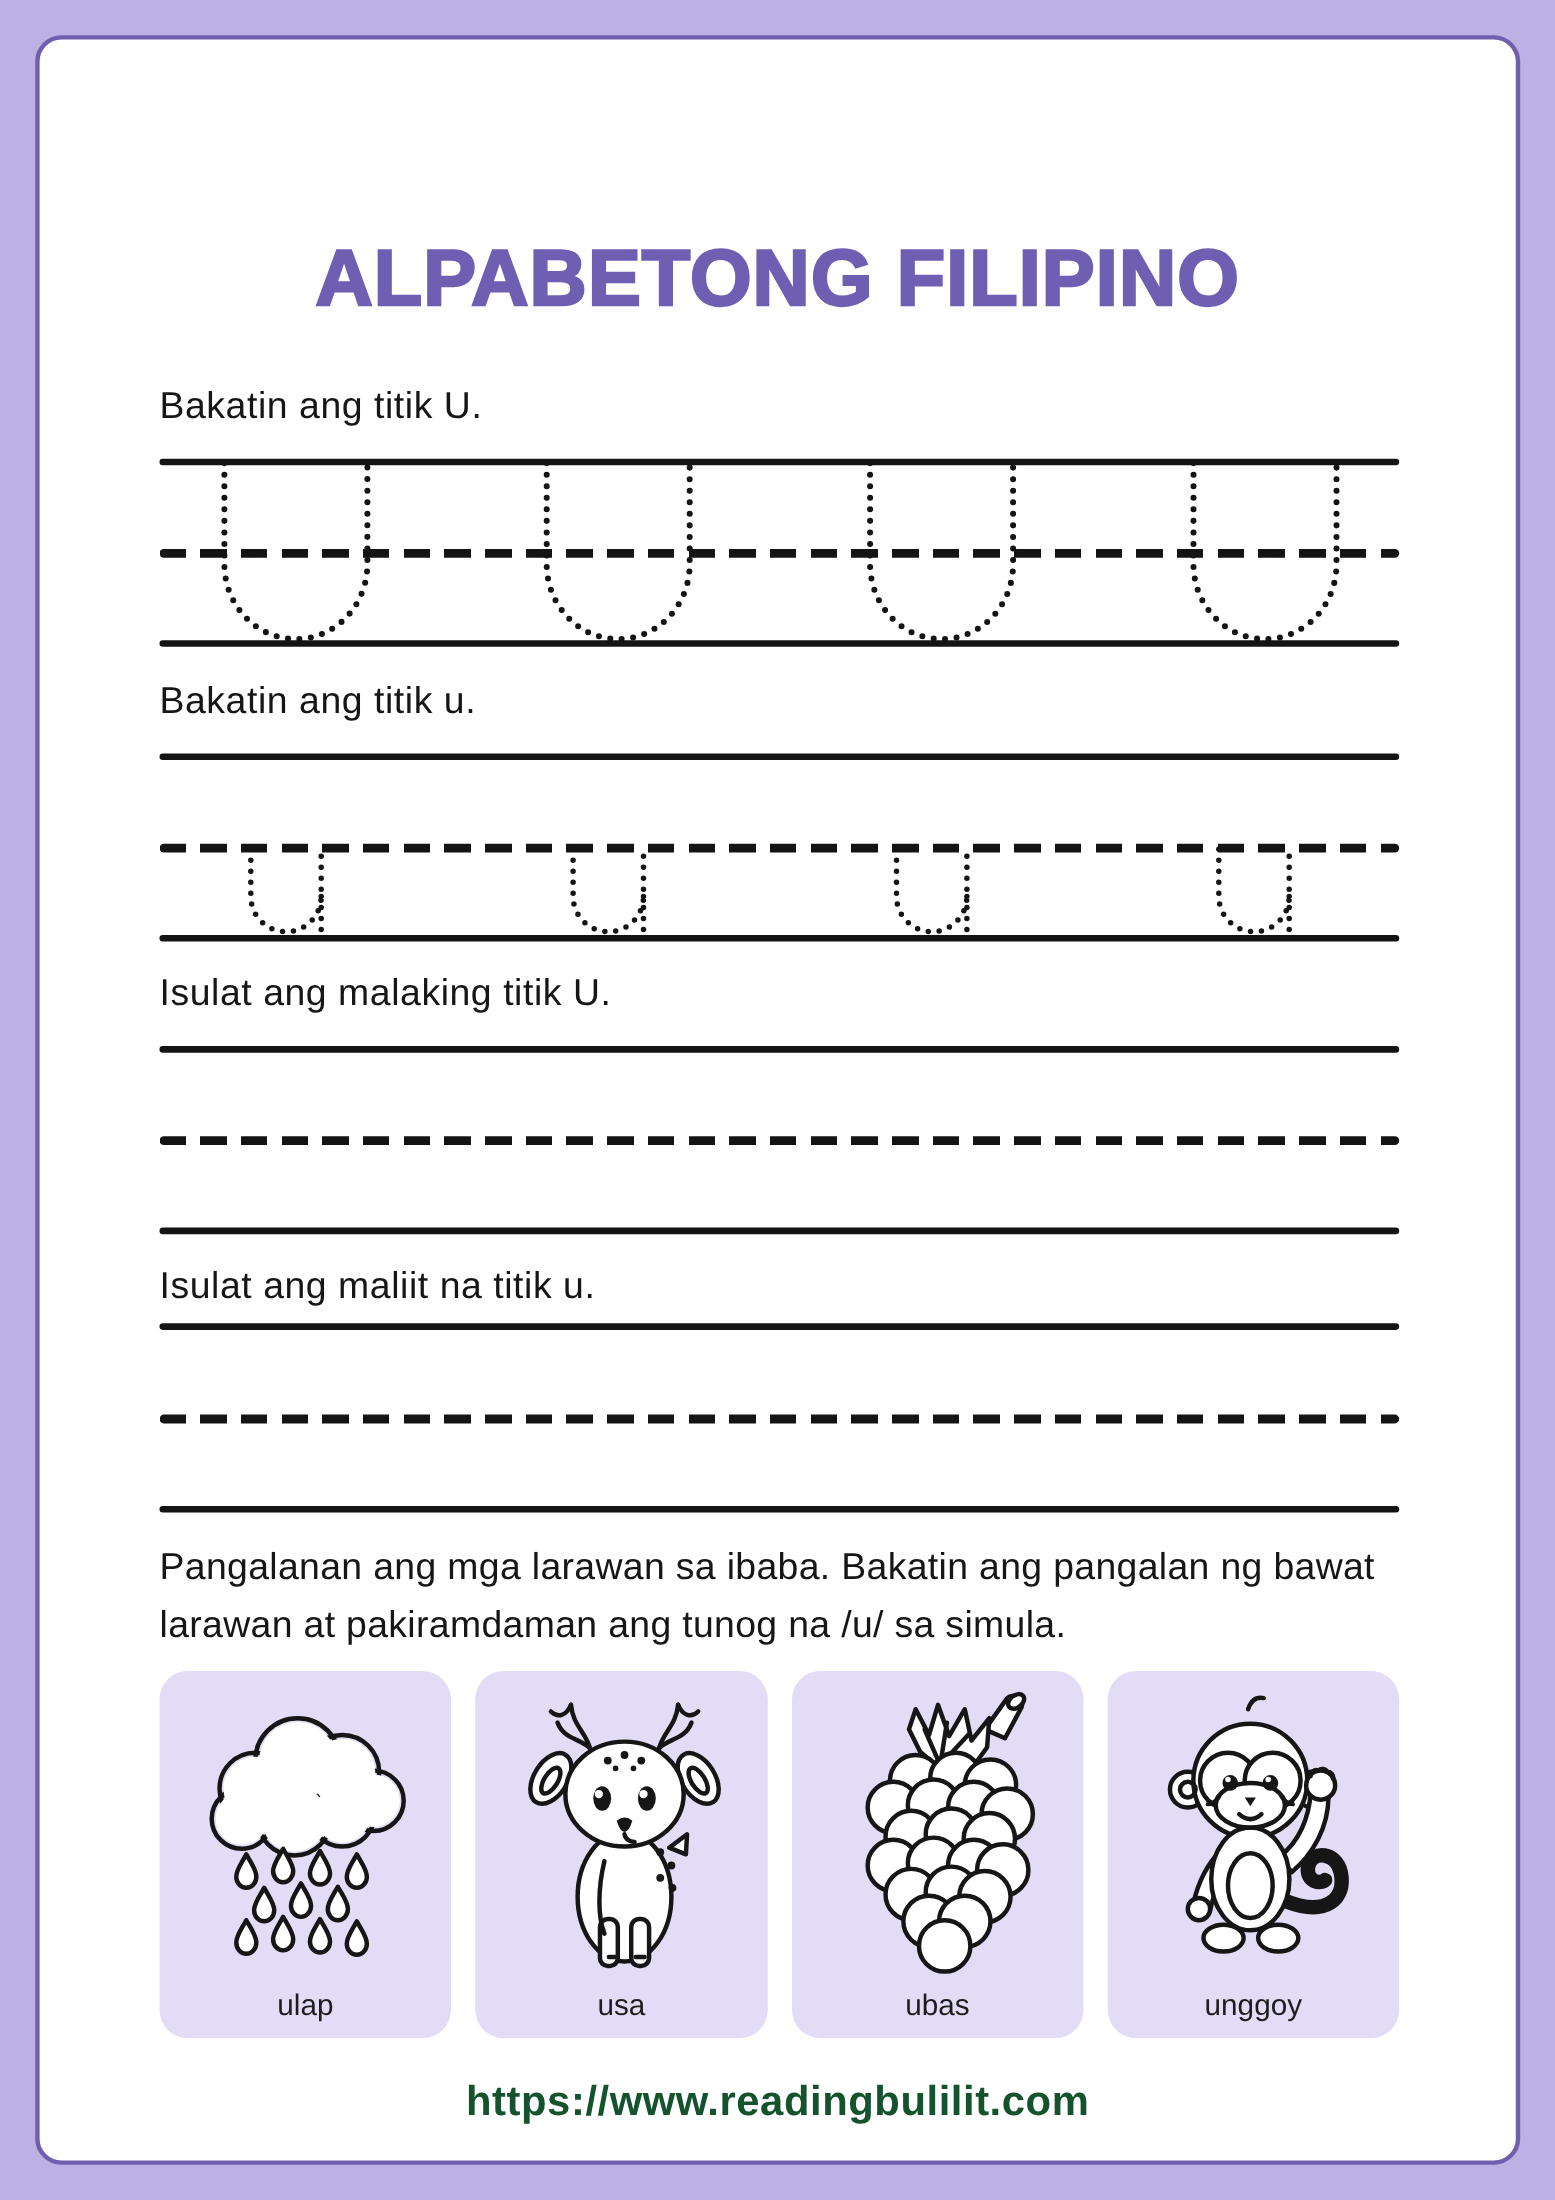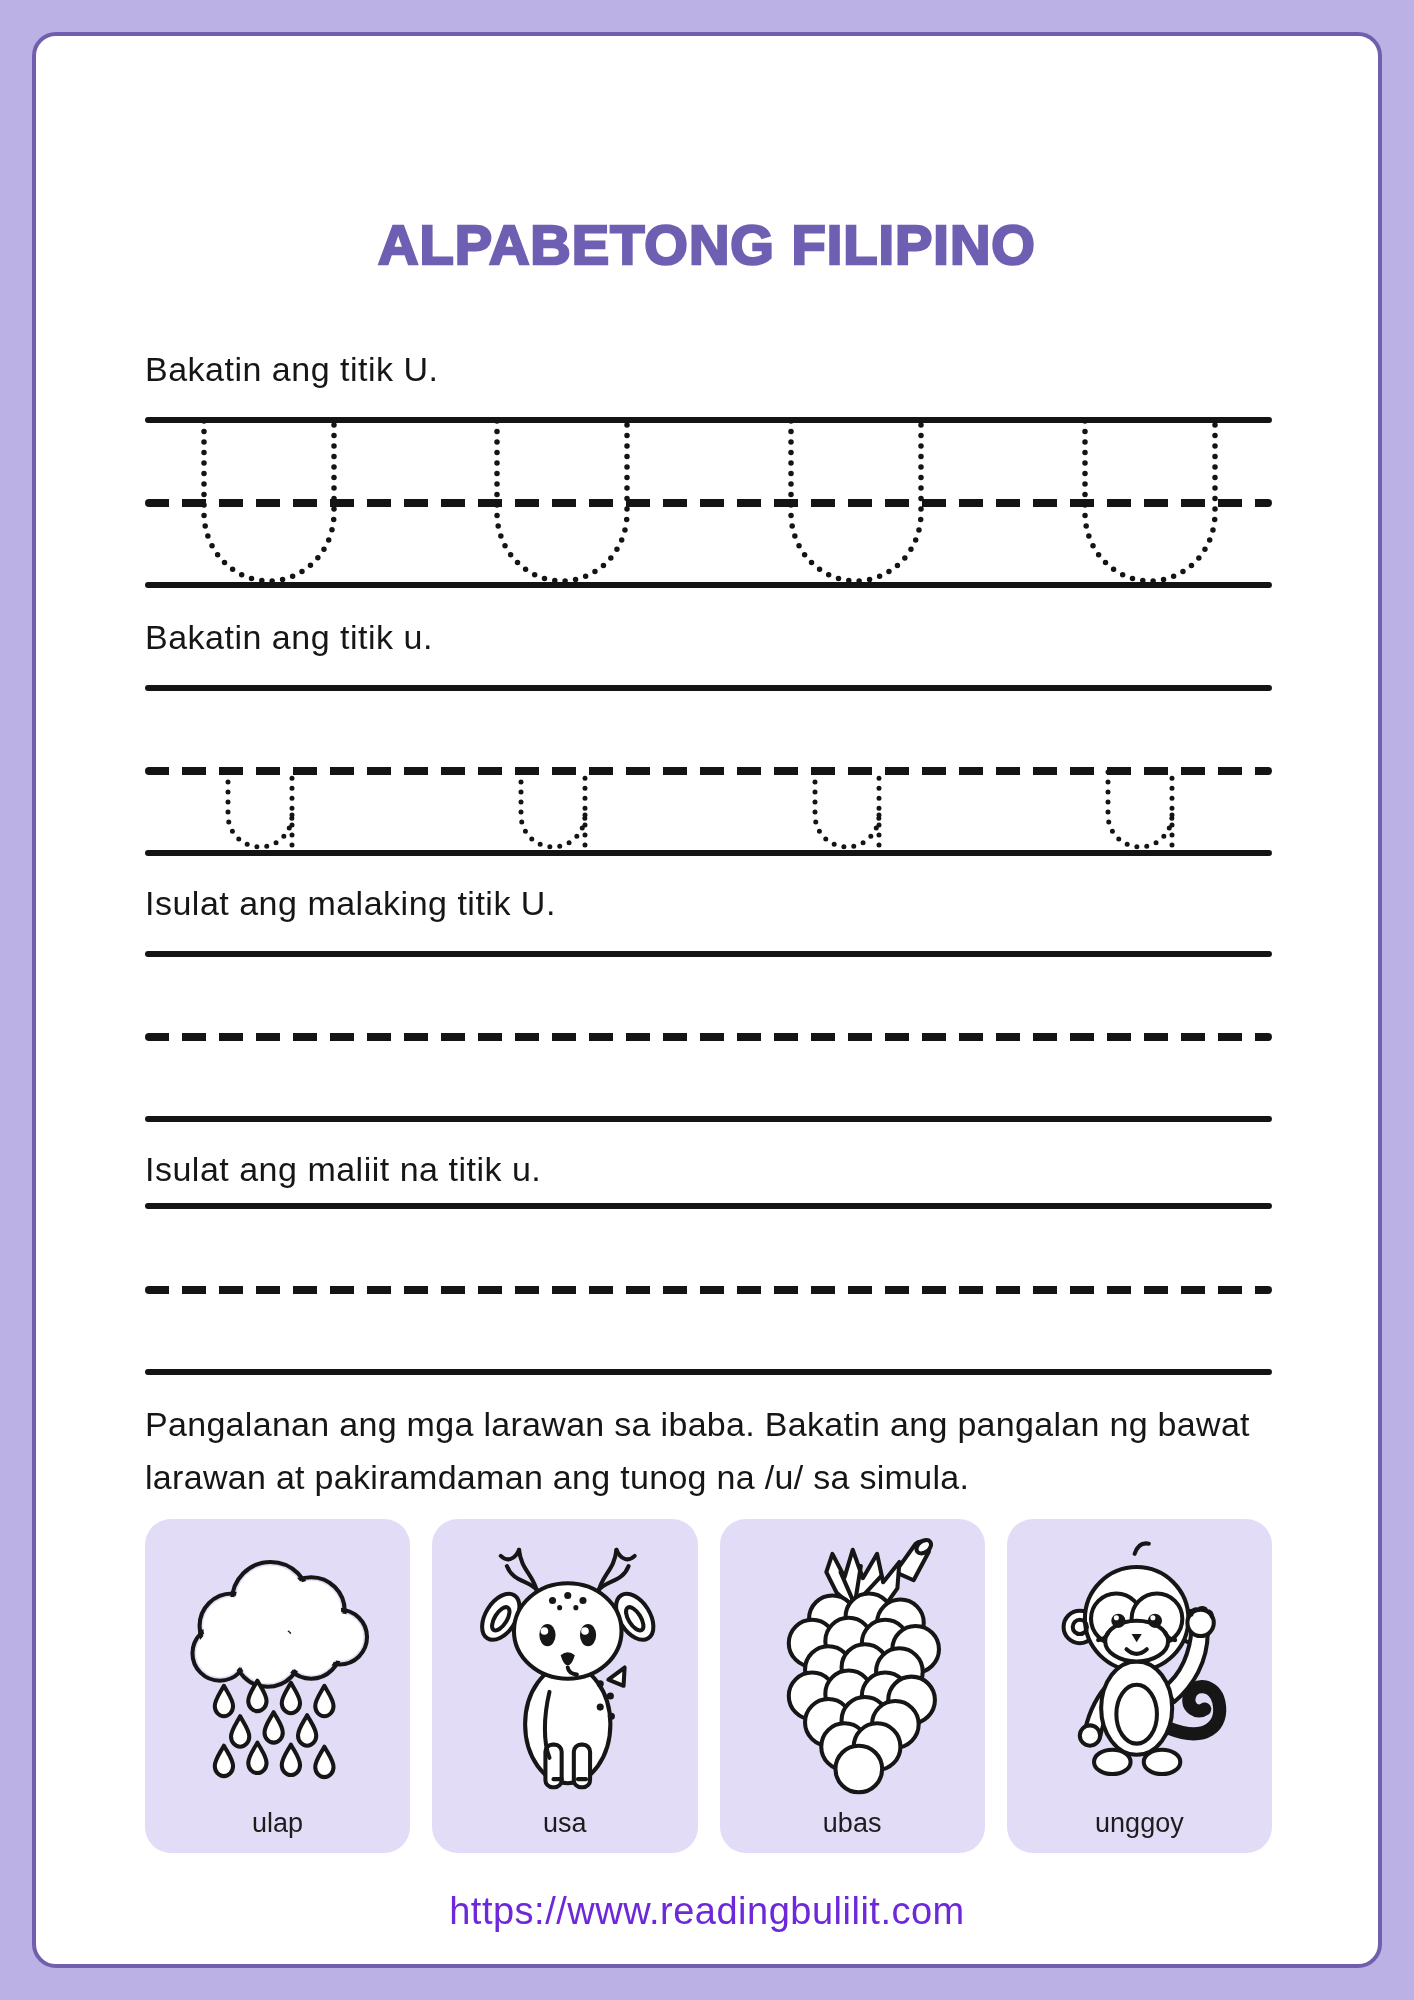--- a/index.html
+++ b/index.html
@@ -17,21 +17,21 @@
   .name-row{
     position:absolute;left:145px;top:148px;width:1127px;
     display:flex;align-items:flex-end;font-size:33px;line-height:1.2;
   }
   .write-line{height:0;border-bottom:4px solid #111;margin:0 0 6px 0;border-radius:2px;}
   .name-row .fill-line{flex:1;margin-left:18px;margin-right:28px;}
   .name-row .end-line{width:288px;margin-left:18px;}
   
   .title{
     position:absolute;left:0;right:0;top:212px;text-align:center;
-    font-size:56px;font-weight:900;letter-spacing:1px;color:#6F5FB2;
+    font-size:72px;font-weight:900;letter-spacing:1px;color:#6F5FB2;
     -webkit-text-stroke:2.5px #6F5FB2;
   }
   
   .sec-label{position:absolute;left:145px;font-size:34px;letter-spacing:.5px;text-align:right;}
   
   .gl{position:absolute;left:145px;width:1127px;}
   .gl-solid{height:6px;background:#141414;border-radius:3px;}
   .gl-dashed{
     height:8px;border-radius:4px;
     background:repeating-linear-gradient(90deg,#141414 0 24px,transparent 24px 37px);
@@ -48,21 +48,21 @@
   }
   .card{
     flex:1;background:#E2DCF7;border-radius:26px;
     display:flex;flex-direction:column;align-items:center;justify-content:flex-end;
     padding-bottom:14px;box-sizing:border-box;
   }
   .card svg{flex:1;width:88%;margin-top:10px;}
   .card-label{font-size:27px;color:#1d1d1d;margin-top:4px;}
   .footer{
     position:absolute;left:0;right:0;top:1890px;text-align:center;
-    font-size:38px;font-weight:400;color:#6d28d9;letter-spacing:.5px;
+    font-size:38px;font-weight:700;color:#14532d;letter-spacing:.5px;
   }
   .art{stroke:#161616;stroke-width:4;fill:#fff;stroke-linecap:round;stroke-linejoin:round;}
   .art-line{stroke:#161616;stroke-width:4;fill:none;stroke-linecap:round;stroke-linejoin:round;}
   .art-fill{fill:#161616;stroke:none;}
   .erase{fill:#fff;stroke:none;}
 </style>
 </head>
 <body>
 
 <div class="page">

